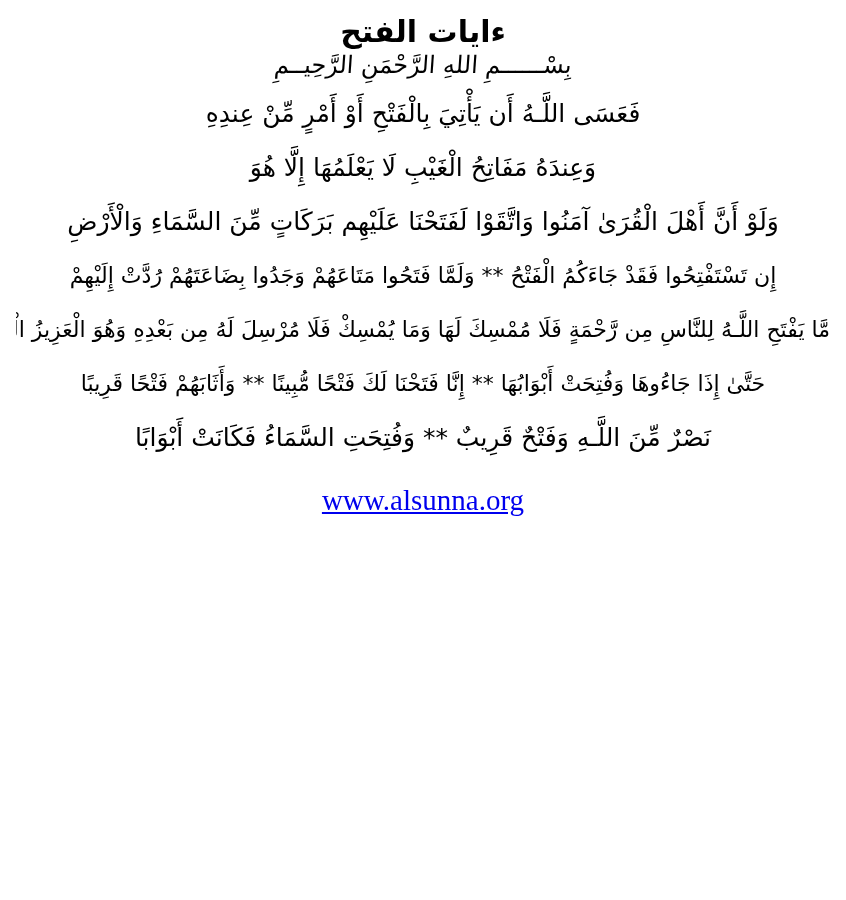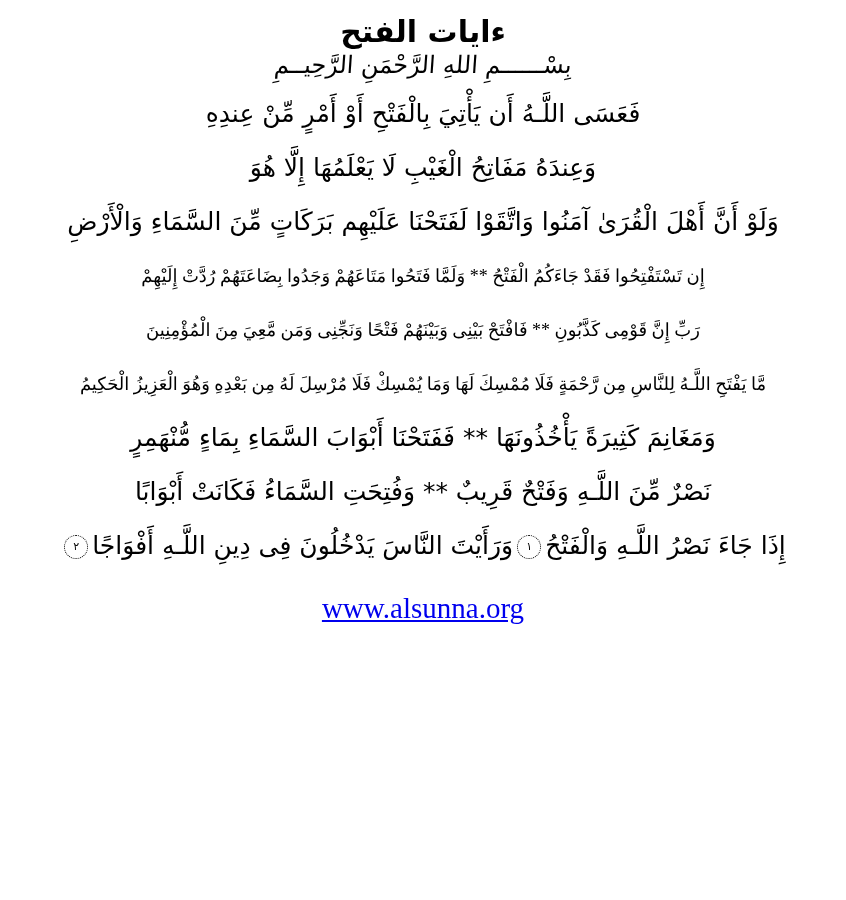--- a/index.html
+++ b/index.html
@@ -36,22 +36,21 @@
   .verses {
     width: 100%;
   }
   .verse-line {
     direction: rtl;
     font-size: 25px;
     line-height: 54px;
     white-space: nowrap;
   }
   .verse-line.long {
-    font-size: 18px;
-    font-family: Liberation Serif, serif;
+    font-size: 22px;
   }
   .vtext { display: inline; margin-top: 36px; }
   .ayah-mark {
     display: inline-block;
     width: 24px;
     height: 24px;
     line-height: 22px;
     border: 1px dotted #000000;
     border-radius: 50%;
     font-size: 11px;
@@ -75,22 +74,20 @@
 <body>
 
 <div class="page">
   <h1 class="doc-title">ءايات الفتح</h1>
   <div class="bismillah">بِسْــــــمِ اللهِ الرَّحْمَنِ الرَّحِيــمِ</div>
   <div id="verses" class="verses">
       <div class="verse-line" dir="rtl"><span class="vtext">فَعَسَى اللَّـهُ أَن يَأْتِيَ بِالْفَتْحِ أَوْ أَمْرٍ مِّنْ عِندِهِ</span></div>
       <div class="verse-line" dir="rtl"><span class="vtext">وَعِندَهُ مَفَاتِحُ الْغَيْبِ لَا يَعْلَمُهَا إِلَّا هُوَ</span></div>
       <div class="verse-line" dir="rtl"><span class="vtext">وَلَوْ أَنَّ أَهْلَ الْقُرَىٰ آمَنُوا وَاتَّقَوْا لَفَتَحْنَا عَلَيْهِم بَرَكَاتٍ مِّنَ السَّمَاءِ وَالْأَرْضِ</span></div>
       <div class="verse-line long" dir="rtl"><span class="vtext">إِن تَسْتَفْتِحُوا فَقَدْ جَاءَكُمُ الْفَتْحُ ** وَلَمَّا فَتَحُوا مَتَاعَهُمْ وَجَدُوا بِضَاعَتَهُمْ رُدَّتْ إِلَيْهِمْ</span></div>
-      <div class="verse-line long" dir="rtl"><span class="vtext">رَبِّ إِنَّ قَوْمِى كَذَّبُونِ ** فَافْتَحْ بَيْنِى وَبَيْنَهُمْ فَتْحًا وَنَجِّنِى وَمَن مَّعِيَ مِنَ الْمُؤْمِنِينَ</span></div>
       <div class="verse-line long" dir="rtl"><span class="vtext">مَّا يَفْتَحِ اللَّـهُ لِلنَّاسِ مِن رَّحْمَةٍ فَلَا مُمْسِكَ لَهَا وَمَا يُمْسِكْ فَلَا مُرْسِلَ لَهُ مِن بَعْدِهِ وَهُوَ الْعَزِيزُ الْحَكِيمُ</span></div>
-      <div class="verse-line" dir="rtl"><span class="vtext">وَمَغَانِمَ كَثِيرَةً يَأْخُذُونَهَا ** فَفَتَحْنَا أَبْوَابَ السَّمَاءِ بِمَاءٍ مُّنْهَمِرٍ</span></div>
+      <div class="verse-line long" dir="rtl"><span class="vtext">حَتَّىٰ إِذَا جَاءُوهَا وَفُتِحَتْ أَبْوَابُهَا ** إِنَّا فَتَحْنَا لَكَ فَتْحًا مُّبِينًا ** وَأَثَابَهُمْ فَتْحًا قَرِيبًا</span></div>
       <div class="verse-line" dir="rtl"><span class="vtext">نَصْرٌ مِّنَ اللَّـهِ وَفَتْحٌ قَرِيبٌ ** وَفُتِحَتِ السَّمَاءُ فَكَانَتْ أَبْوَابًا</span></div>
-      <div class="verse-line" dir="rtl"><span class="vtext">إِذَا جَاءَ نَصْرُ اللَّـهِ وَالْفَتْحُ</span><span class="ayah-mark">١</span><span class="vtext">وَرَأَيْتَ النَّاسَ يَدْخُلُونَ فِى دِينِ اللَّـهِ أَفْوَاجًا</span><span class="ayah-mark">٢</span></div>
     </div>
   <div class="footer">
     <a class="site-link">www.alsunna.org</a>
   </div>
 </div>
 
 </body></html>

